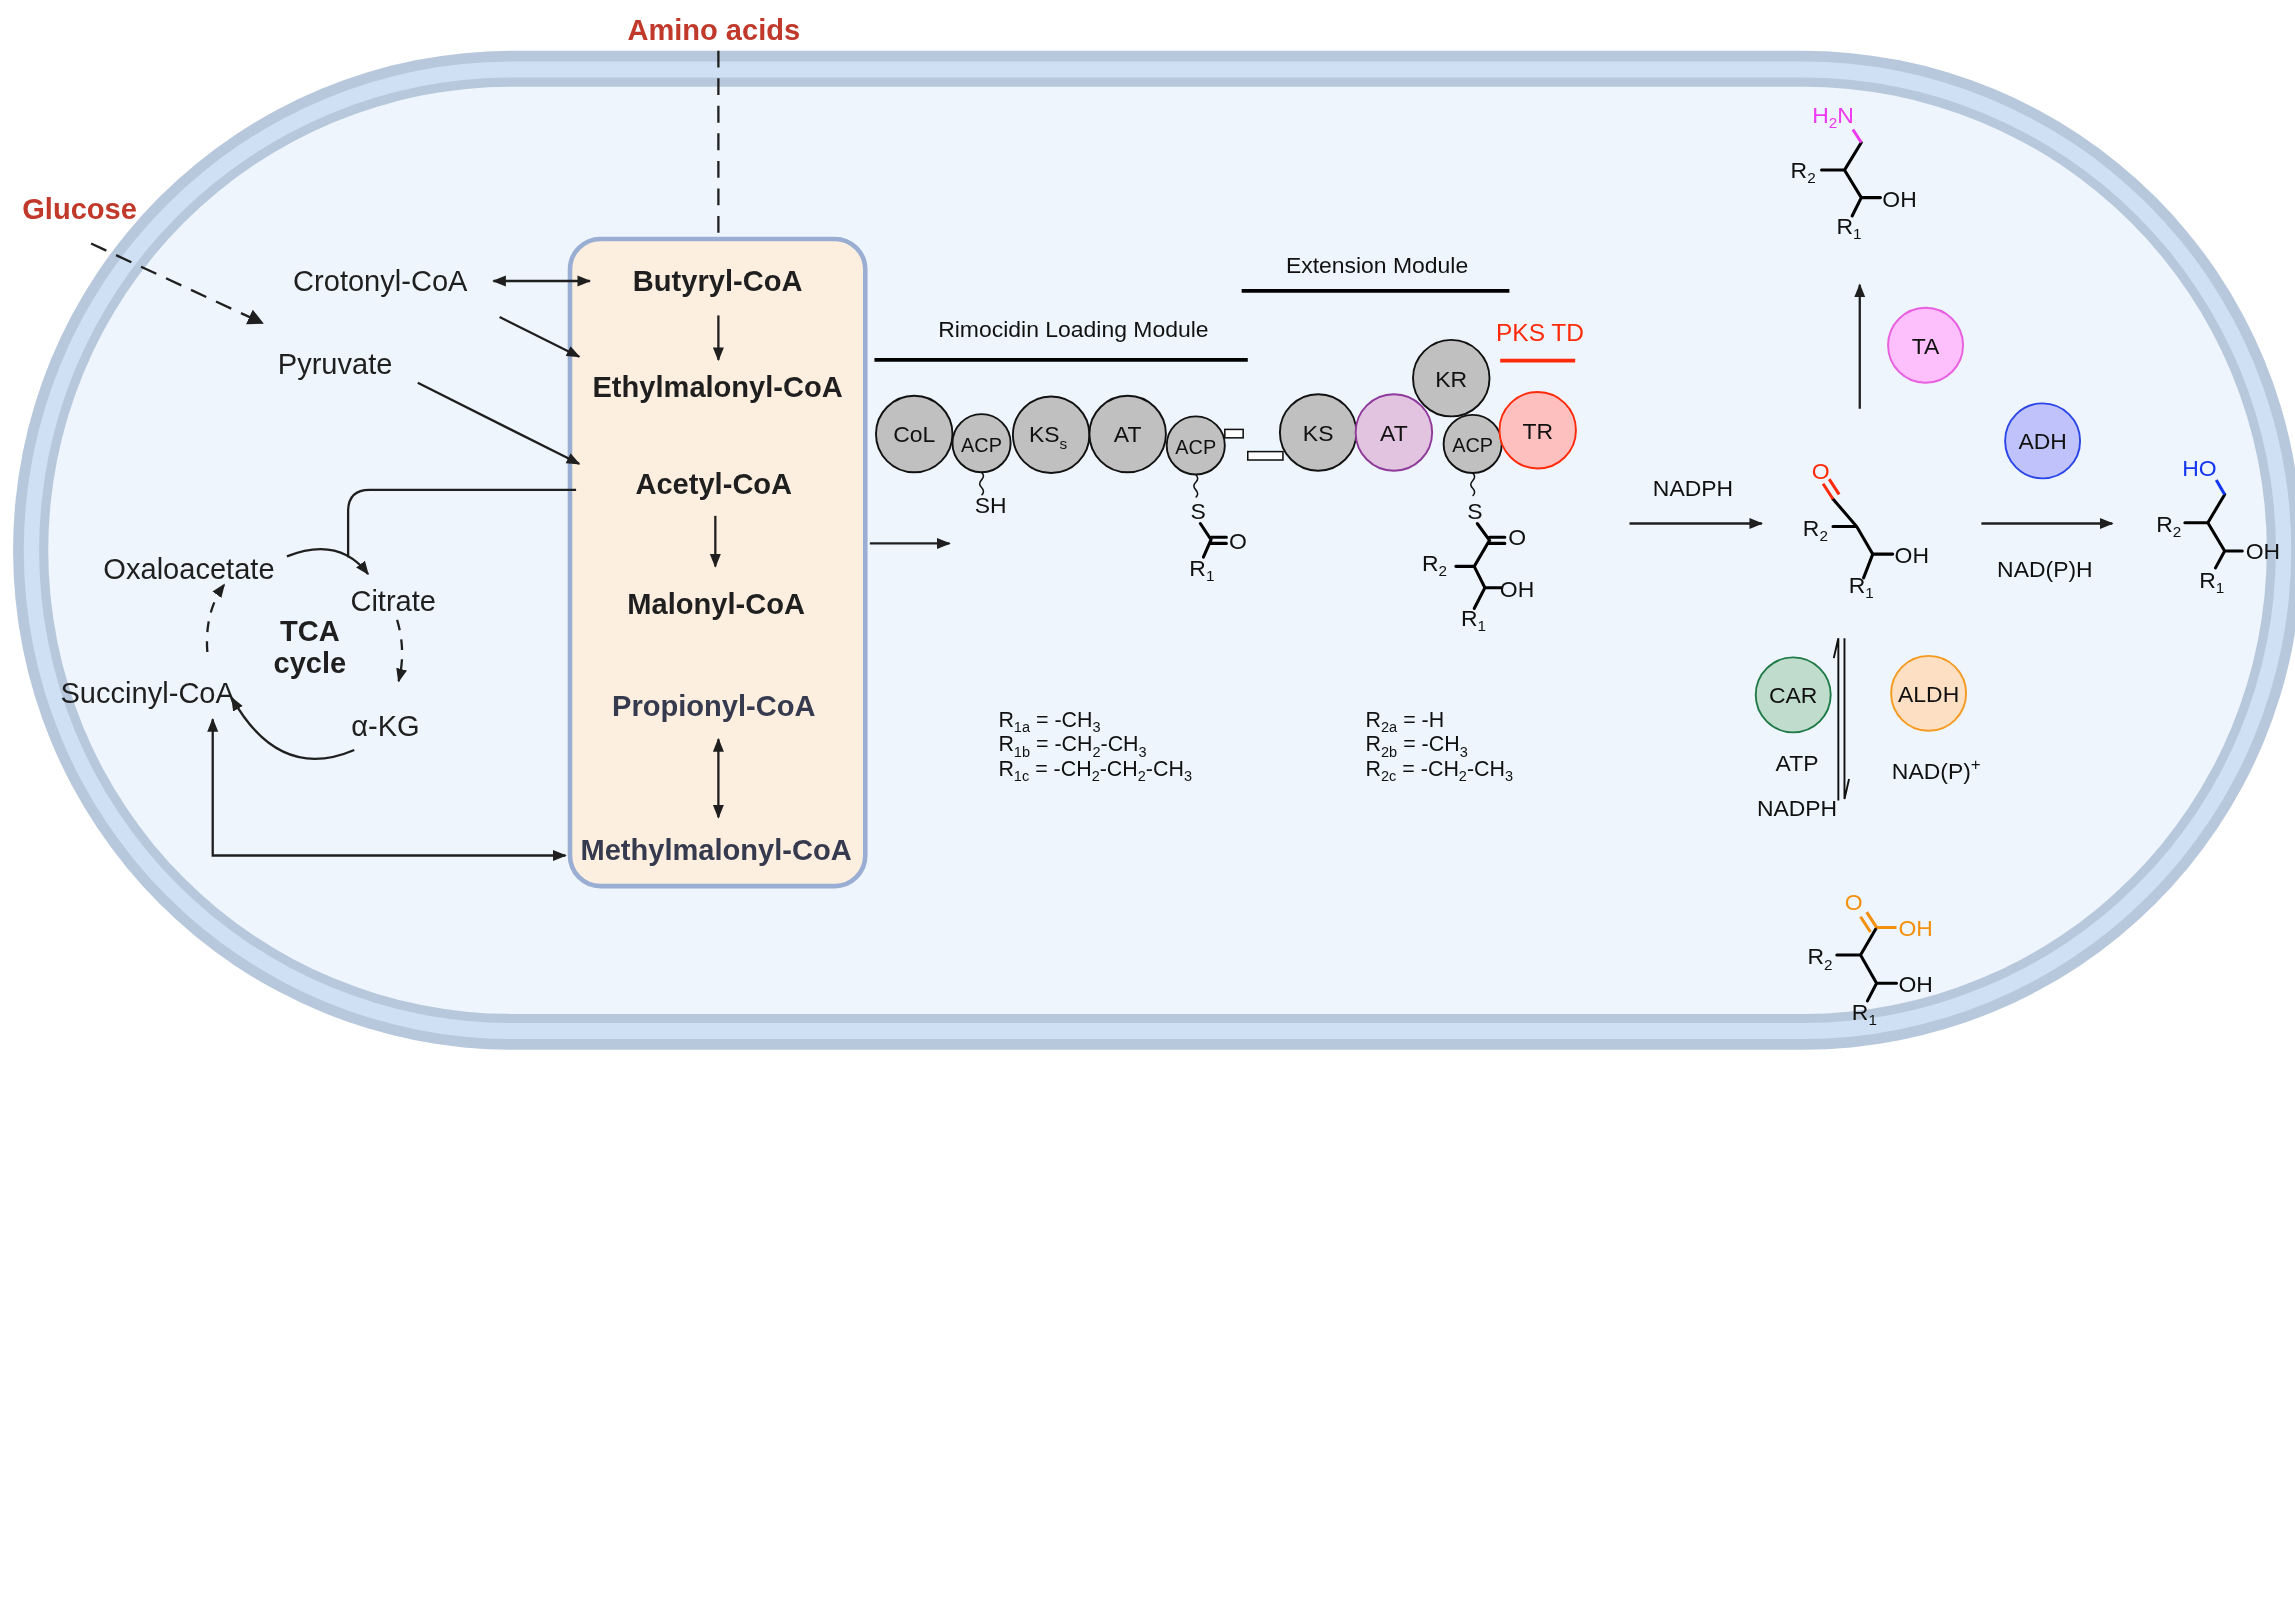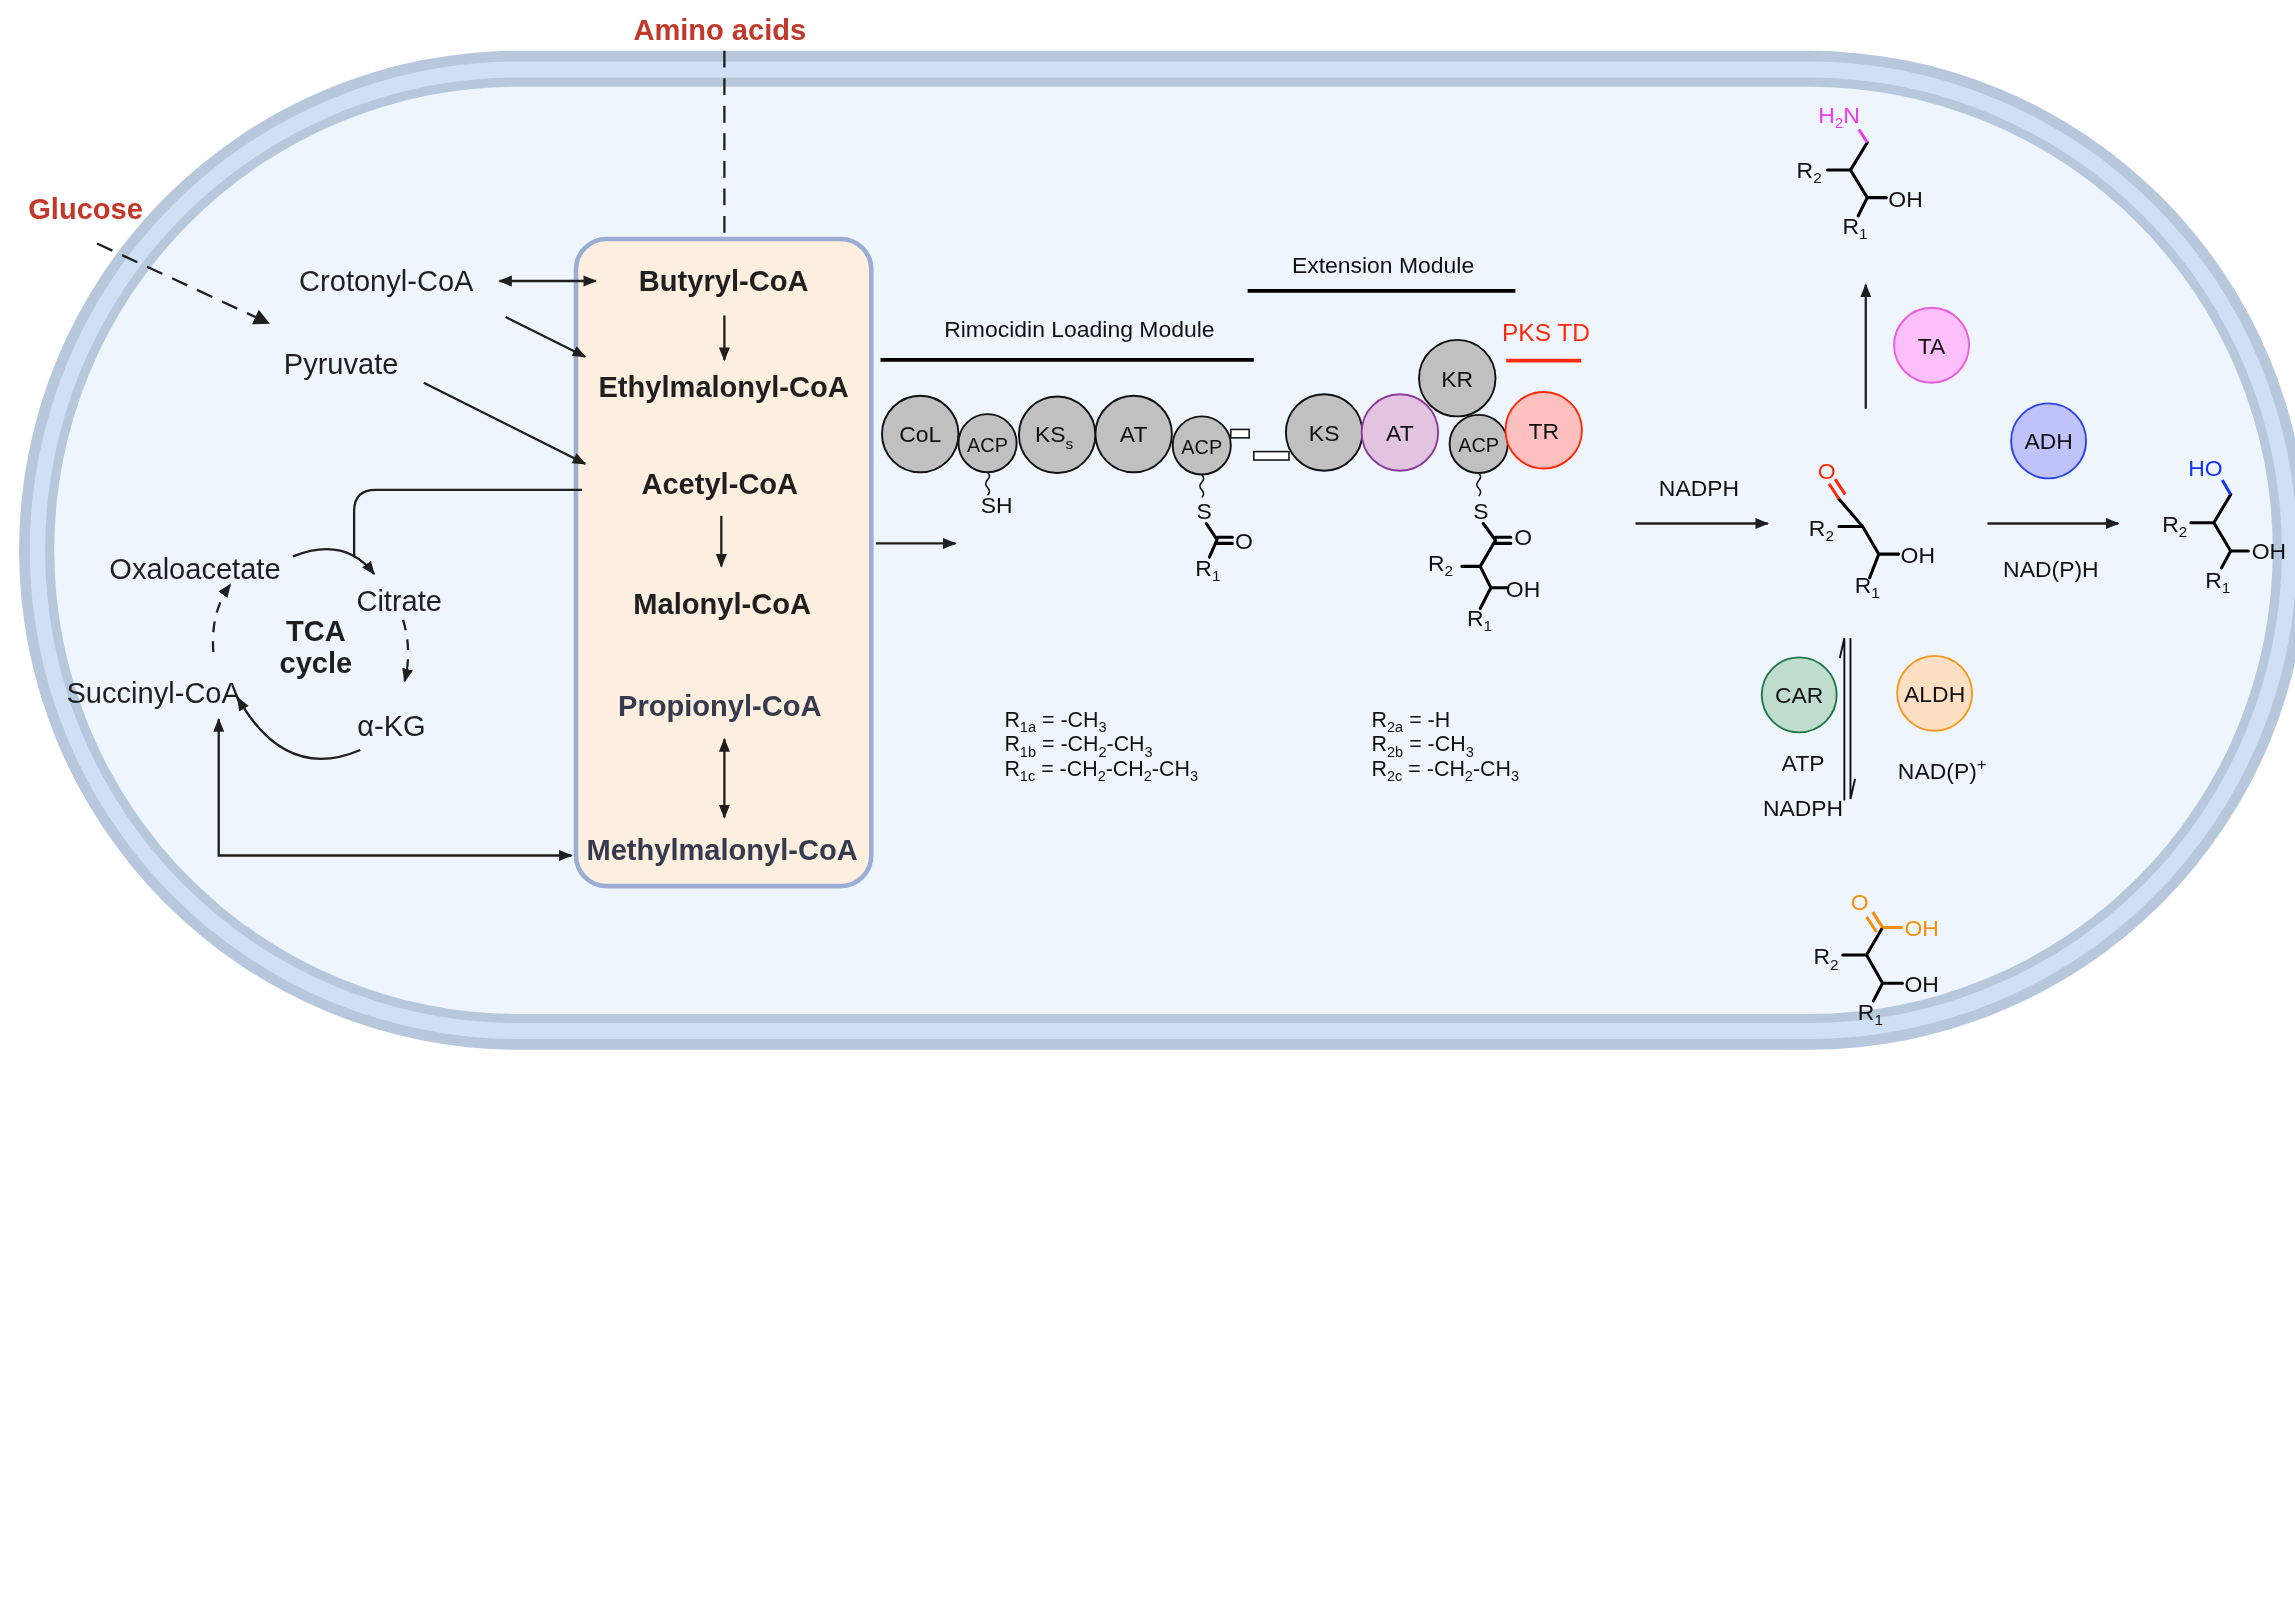--- a/index.html
+++ b/index.html
@@ -1,17 +1,17 @@
 <!DOCTYPE html>
 <html style="font-size:12.2px"><head>
 <meta charset="utf-8">
 <style>
   html, body { margin:0; padding:0; background:#ffffff; }
   body { width:2295px; height:1607px; overflow:hidden; }
-  #stage { position:absolute; left:16px; top:0; width:1836px; height:1607px; }
+  #stage { position:absolute; left:10px; top:0; width:1836px; height:1607px; }
   svg text { font-family:"Liberation Sans", sans-serif; }
   .lbl { font-size:38px; fill:#1f1f1f; }
   .lbl-b { font-size:38px; font-weight:bold; fill:#1f1f1f; }
   .lbl-dark { font-size:38px; font-weight:bold; fill:#353a4e; }
   .red { font-size:38px; font-weight:bold; fill:#c0392b; }
   .dom { font-size:30px; fill:#111; }
   .small { font-size:30px; fill:#111; }
   .chem { font-size:30px; fill:#111; }
   .ln { stroke:#1f1f1f; stroke-width:3; fill:none; }
   .bond { stroke:#000; stroke-width:4; fill:none; stroke-linecap:round; }

